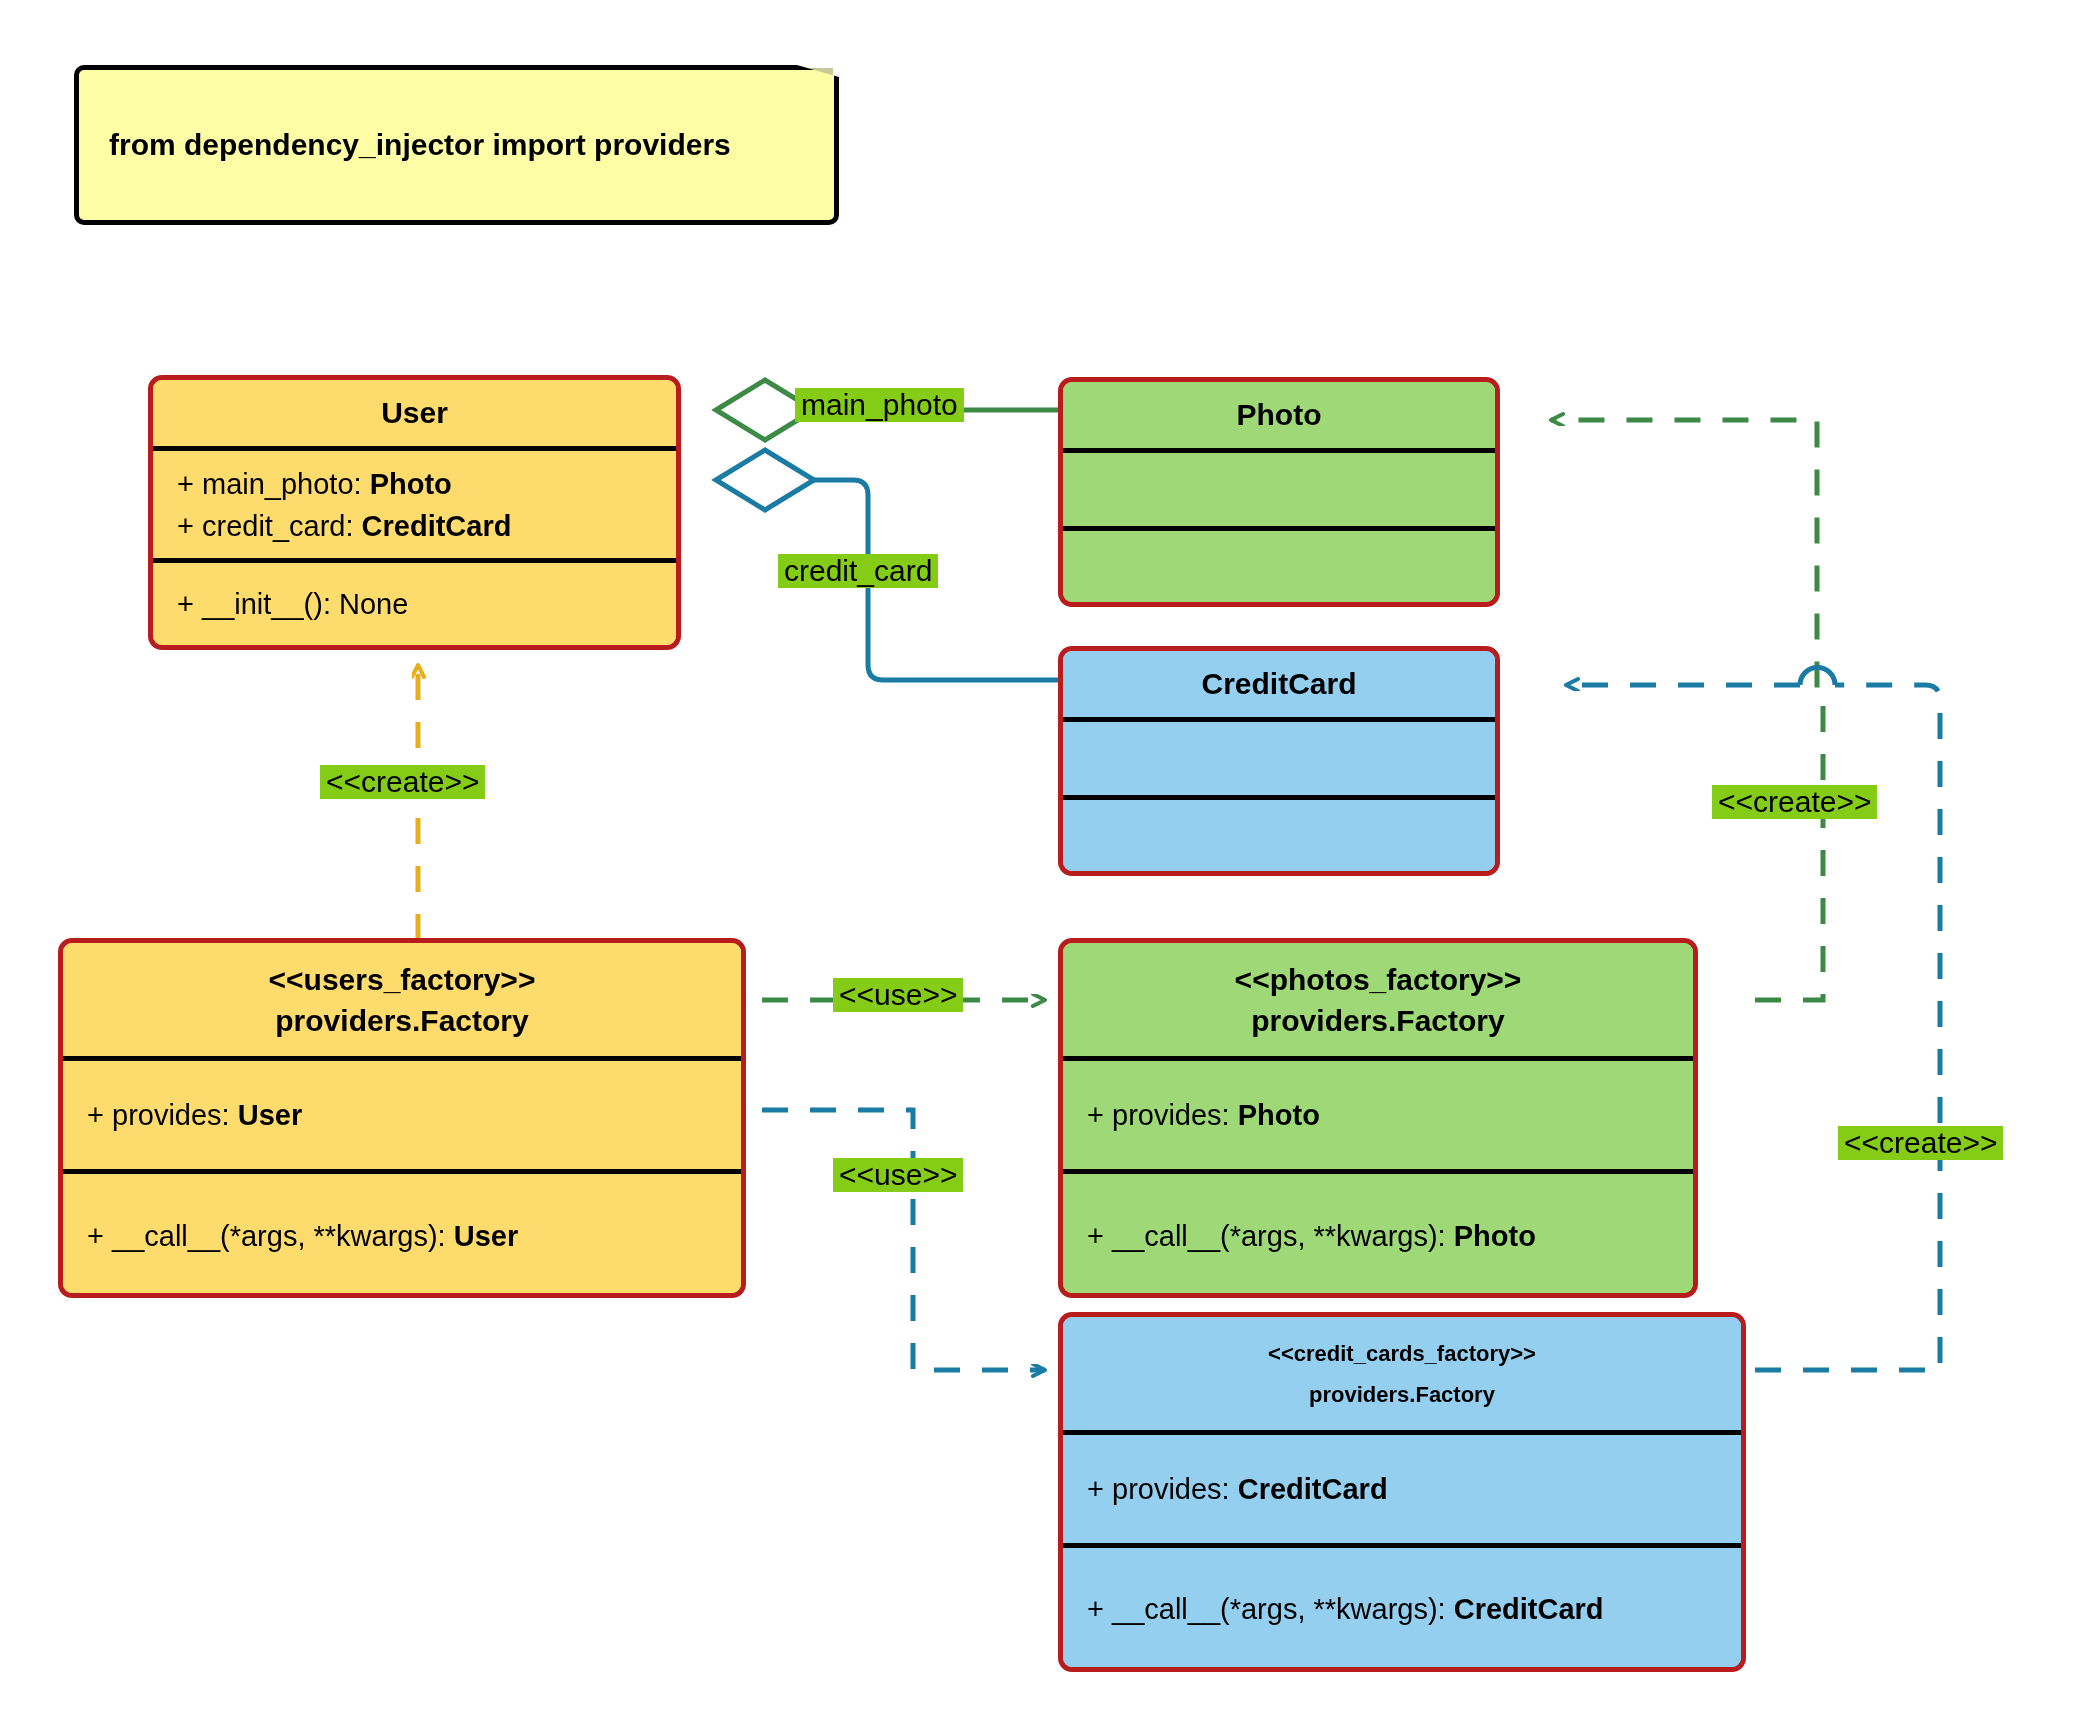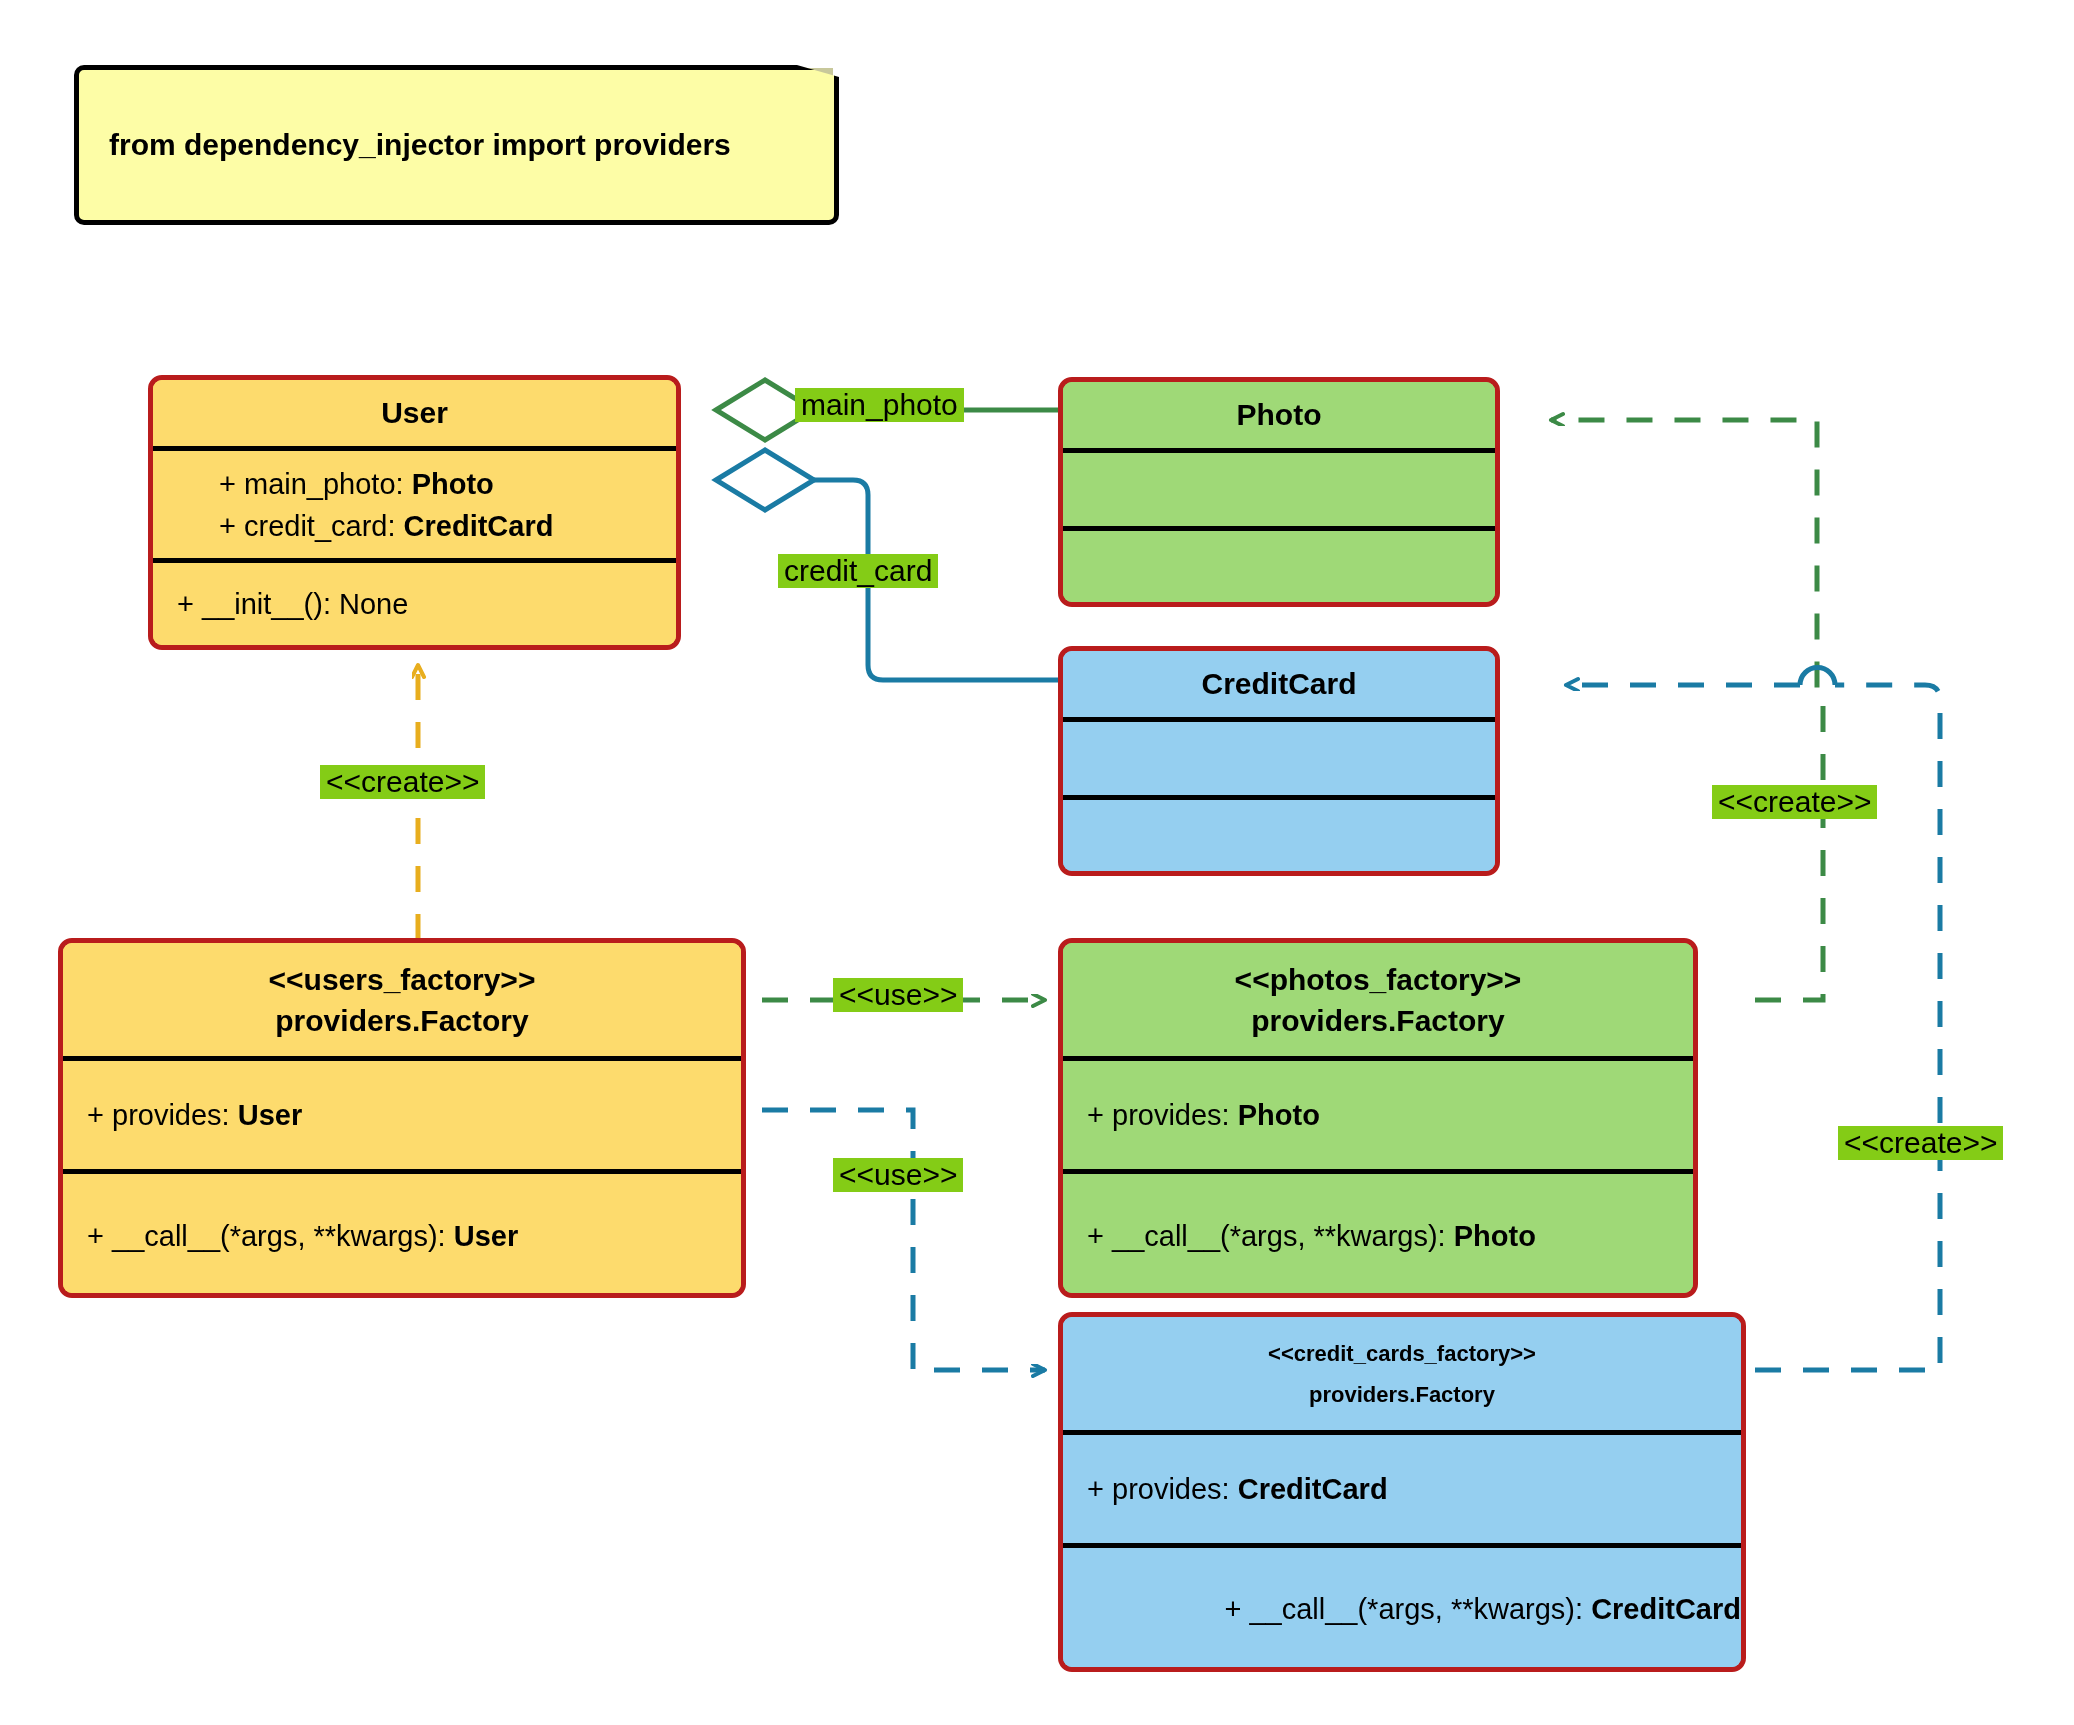--- a/index.html
+++ b/index.html
@@ -133,21 +133,21 @@
   <div class="uml-note" style="left:74px; top:65px; width:765px; height:160px;
               border:5px solid #000; border-radius:10px;
               clip-path: polygon(0 0, 94.5% 0, 100% 7.5%, 100% 100%, 0 100%);">
     <span class="note-text" style="font-size:30px;">from dependency_injector import providers</span>
   </div>
 
   <div class="uml-class fill-yellow" style="left:148px; top:375px; width:533px; height:275px;">
     <div class="uml-header fill-yellow" style="height:66px; font-size:30px;">
       <span>User</span>
     </div>
-    <div class="uml-compartment fill-yellow" style="height:112px; flex-direction:column; align-items:flex-start; justify-content:center;padding-left:42px;">
+    <div class="uml-compartment fill-yellow" style="height:112px; flex-direction:column; align-items:flex-start; justify-content:center;">
       <div class="member" style="font-size:29px; line-height:42px;">
         <span>+</span>
         <span>main_photo: </span><b>Photo</b>
       </div>
       <div class="member" style="font-size:29px; line-height:42px;">
         <span>+</span>
         <span>credit_card: </span><b>CreditCard</b>
       </div>
     </div>
     <div class="uml-compartment fill-yellow" style="height:87px; font-size:29px;">
@@ -216,21 +216,21 @@
     <div class="uml-header fill-blue" style="height:113px; font-size:22px; line-height:41px;">
       <span>&lt;&lt;credit_cards_factory&gt;&gt;</span>
       <span>providers.Factory</span>
     </div>
     <div class="uml-compartment fill-blue" style="height:113px; font-size:29px;">
       <div class="member">
         <span>+</span>
         <span>provides: </span><b>CreditCard</b>
       </div>
     </div>
-    <div class="uml-compartment fill-blue" style="height:128px; font-size:29px;justify-content:flex-end;">
+    <div class="uml-compartment fill-blue" style="height:128px; font-size:29px;">
       <div class="member">
         <span>+</span>
         <span>__call__(*args, **kwargs): </span><b>CreditCard</b>
       </div>
     </div>
   </div>
 
   <div class="edge-label" style="left:795px; top:388px; font-size:30px;">main_photo</div>
 
   <div class="edge-label" style="left:778px; top:554px; font-size:30px;">credit_card</div>

